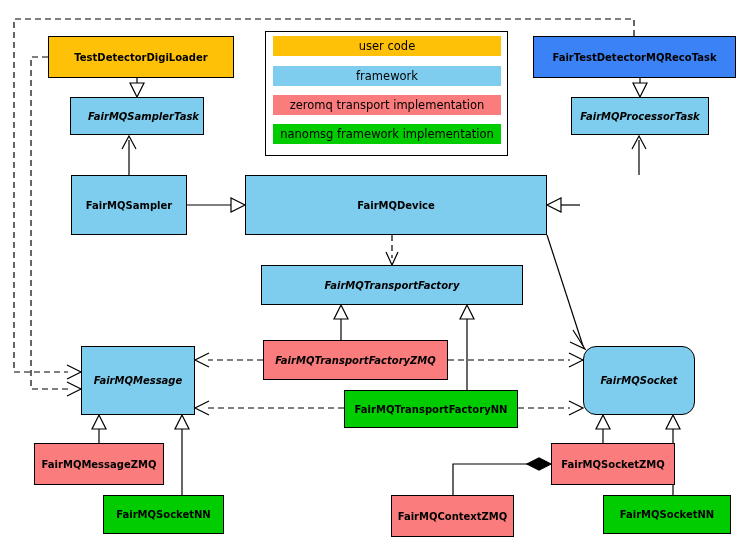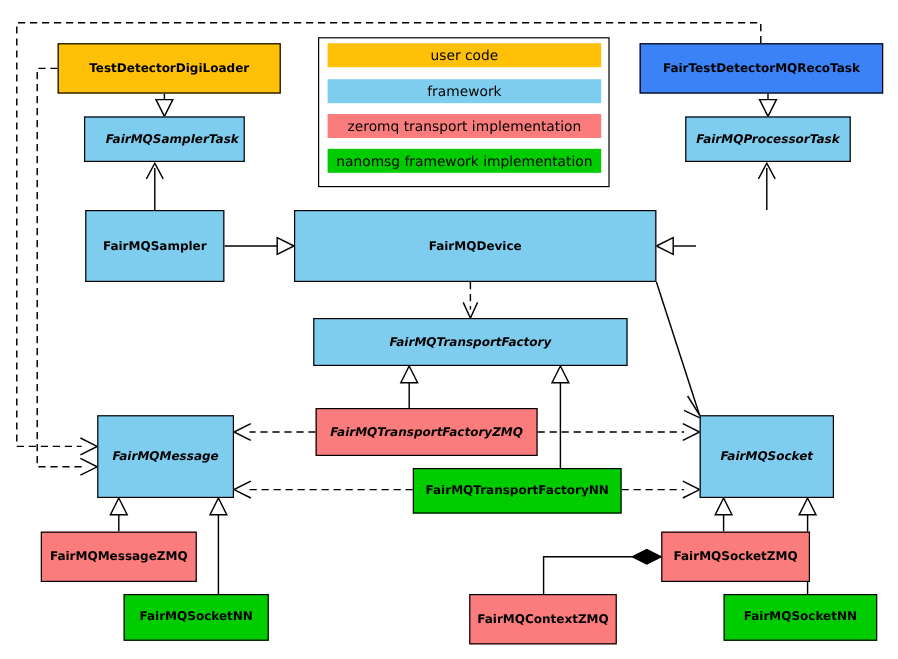--- a/index.html
+++ b/index.html
@@ -211,21 +211,21 @@
     </div>
   <div class="node" style="left: 263px; top: 340px; width: 185px; height: 40px; background: rgb(250, 124, 124); font-style: italic;">
       <span>FairMQTransportFactoryZMQ</span>
     </div>
   <div class="node" style="left: 344px; top: 390px; width: 174px; height: 38px; background: rgb(0, 204, 0);">
       <span>FairMQTransportFactoryNN</span>
     </div>
   <div class="node abstract" style="left: 81px; top: 346px; width: 114px; height: 69px; background: rgb(127, 205, 238);">
       <span>FairMQMessage</span>
     </div>
-  <div class="node abstract" style="left: 583px; top: 346px; width: 112px; height: 69px; background: rgb(127, 205, 238);">
+  <div class="node abstract" style="left: 583px; top: 346px; width: 112px; height: 69px; background: rgb(127, 205, 238); border-radius: 13px;">
       <span>FairMQSocket</span>
     </div>
   <div class="node" style="left: 34px; top: 443px; width: 130px; height: 42px; background: rgb(250, 124, 124);">
       <span>FairMQMessageZMQ</span>
     </div>
   <div class="node" style="left: 103px; top: 495px; width: 121px; height: 39px; background: rgb(0, 204, 0);">
       <span>FairMQSocketNN</span>
     </div>
   <div class="node" style="left: 551px; top: 443px; width: 124px; height: 42px; background: rgb(250, 124, 124);">
       <span>FairMQSocketZMQ</span>

